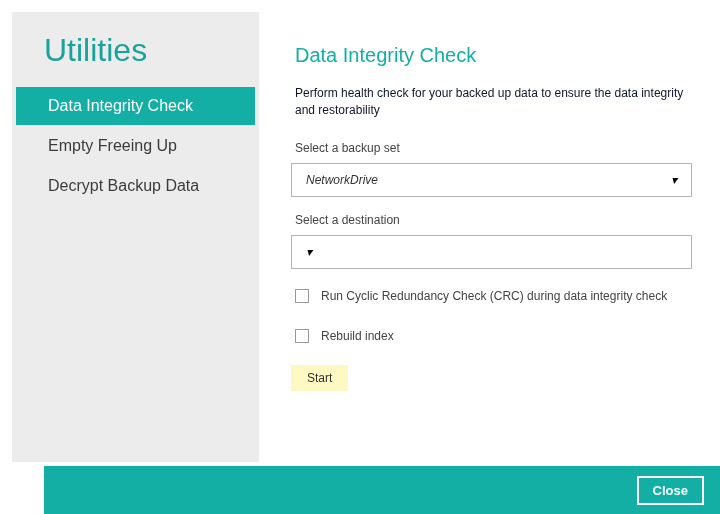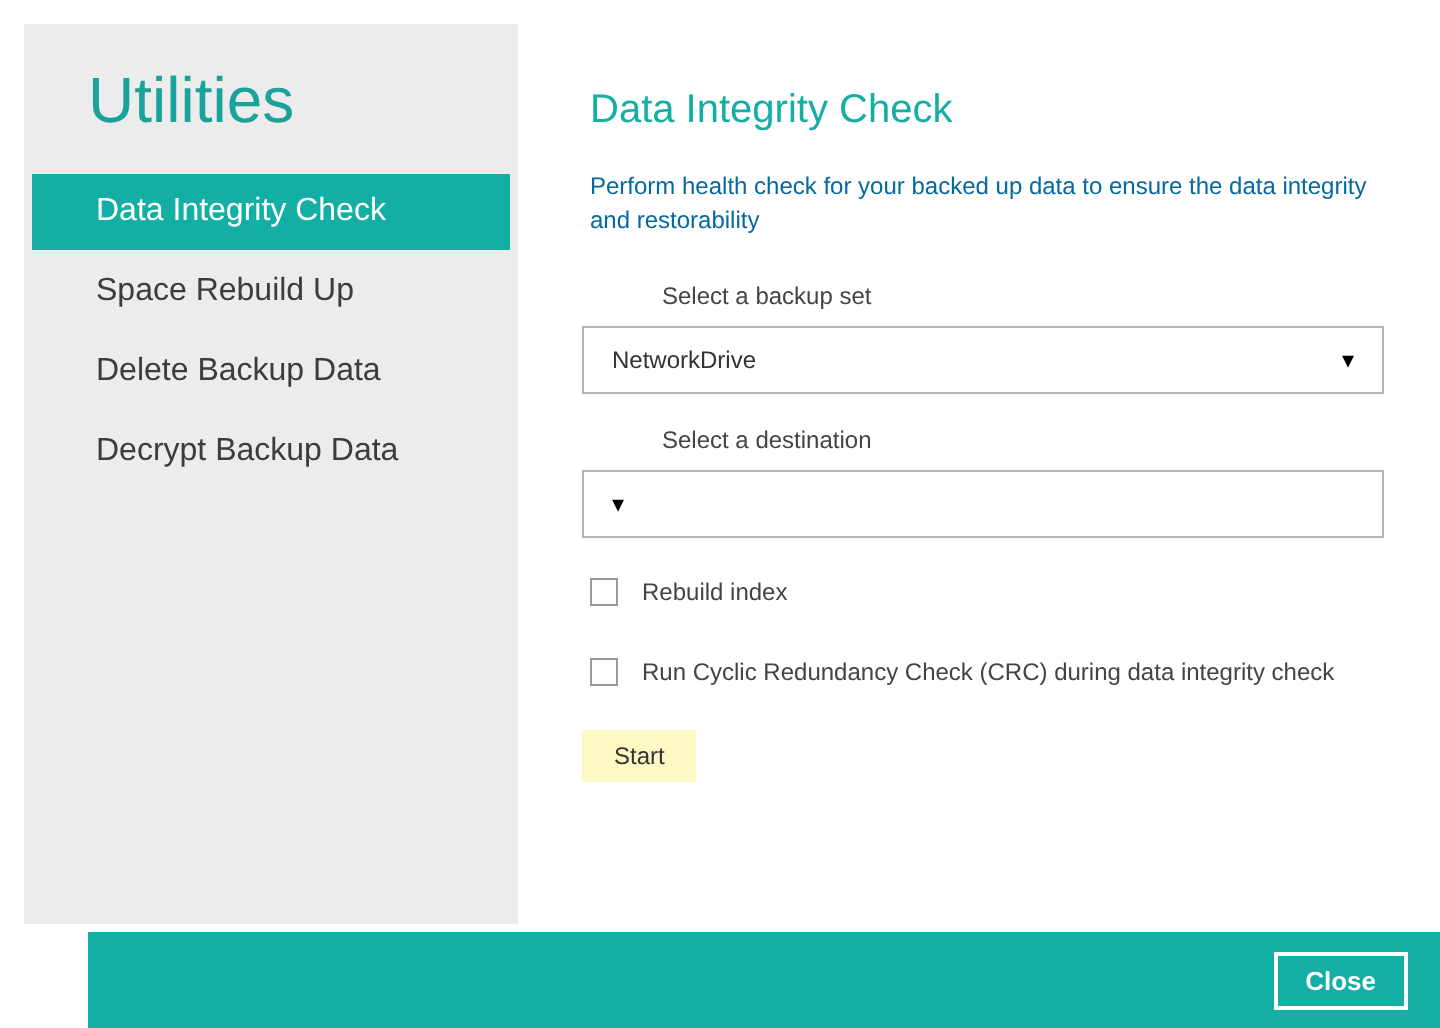--- a/index.html
+++ b/index.html
@@ -51,41 +51,41 @@
       color: #3c3c3c;
     }
     .page-title {
       color: #14afa4;
       font-size: 20px;
       font-weight: 400;
       margin-bottom: 10px;
     }
     .page-description {
       font-size: 12px;
-      color: #0369a1;
+      color: #0f172a;
       line-height: 1.4;
       margin-bottom: 14px;
     }
     .field-label {
       font-size: 12px;
       color: #444;
       margin-bottom: 4px;
-      margin-left: 36px;
     }
     .select-box {
       width: 100%;
       border: 1px solid #b5b5b5;
       padding: 5px 10px;
       font-size: 12px;
       color: #333;
       background: #ffffff;
       display: flex;
       justify-content: space-between;
       cursor: pointer;
       margin-bottom: 12px;
+      font-style: italic;
     }
     .chevron-down {
       font-size: 12px;
       color: #000;
     }
     .checkbox-row {
       display: flex;
       align-items: center;
       margin-bottom: 10px;
       cursor: pointer;
@@ -134,24 +134,21 @@
 </head>
 <body>
 
 <div class="main-container">
   <div class="sidebar">
     <div class="sidebar-title">Utilities</div>
     <div class="sidebar-item active">
       <span>Data Integrity Check</span>
     </div>
     <div class="sidebar-item">
-      <span>Space Rebuild Up</span>
-    </div>
-    <div class="sidebar-item">
-      <span>Delete Backup Data</span>
+      <span>Empty Freeing Up</span>
     </div>
     <div class="sidebar-item">
       <span>Decrypt Backup Data</span>
     </div>
   </div>
 
   <div class="content">
     <div class="page-title">Data Integrity Check</div>
     <div class="page-description">Perform health check for your backed up data to ensure the data integrity and restorability</div>
 
@@ -161,26 +158,26 @@
       <span class="chevron-down">▾</span>
     </div>
 
     <div class="field-label">Select a destination</div>
     <div class="select-box">
       <span class="chevron-down">▾</span>
     </div>
 
     <div class="checkbox-row">
       <div class="checkbox-box"></div>
-      <span class="checkbox-label">Rebuild index</span>
+      <span class="checkbox-label">Run Cyclic Redundancy Check (CRC) during data integrity check</span>
     </div>
 
     <div class="checkbox-row">
       <div class="checkbox-box"></div>
-      <span class="checkbox-label">Run Cyclic Redundancy Check (CRC) during data integrity check</span>
+      <span class="checkbox-label">Rebuild index</span>
     </div>
 
 
     <button class="start-button">Start</button>
   </div>
 </div>
 
 <div class="footer">
   <button class="footer-button">Close</button>
 </div>

